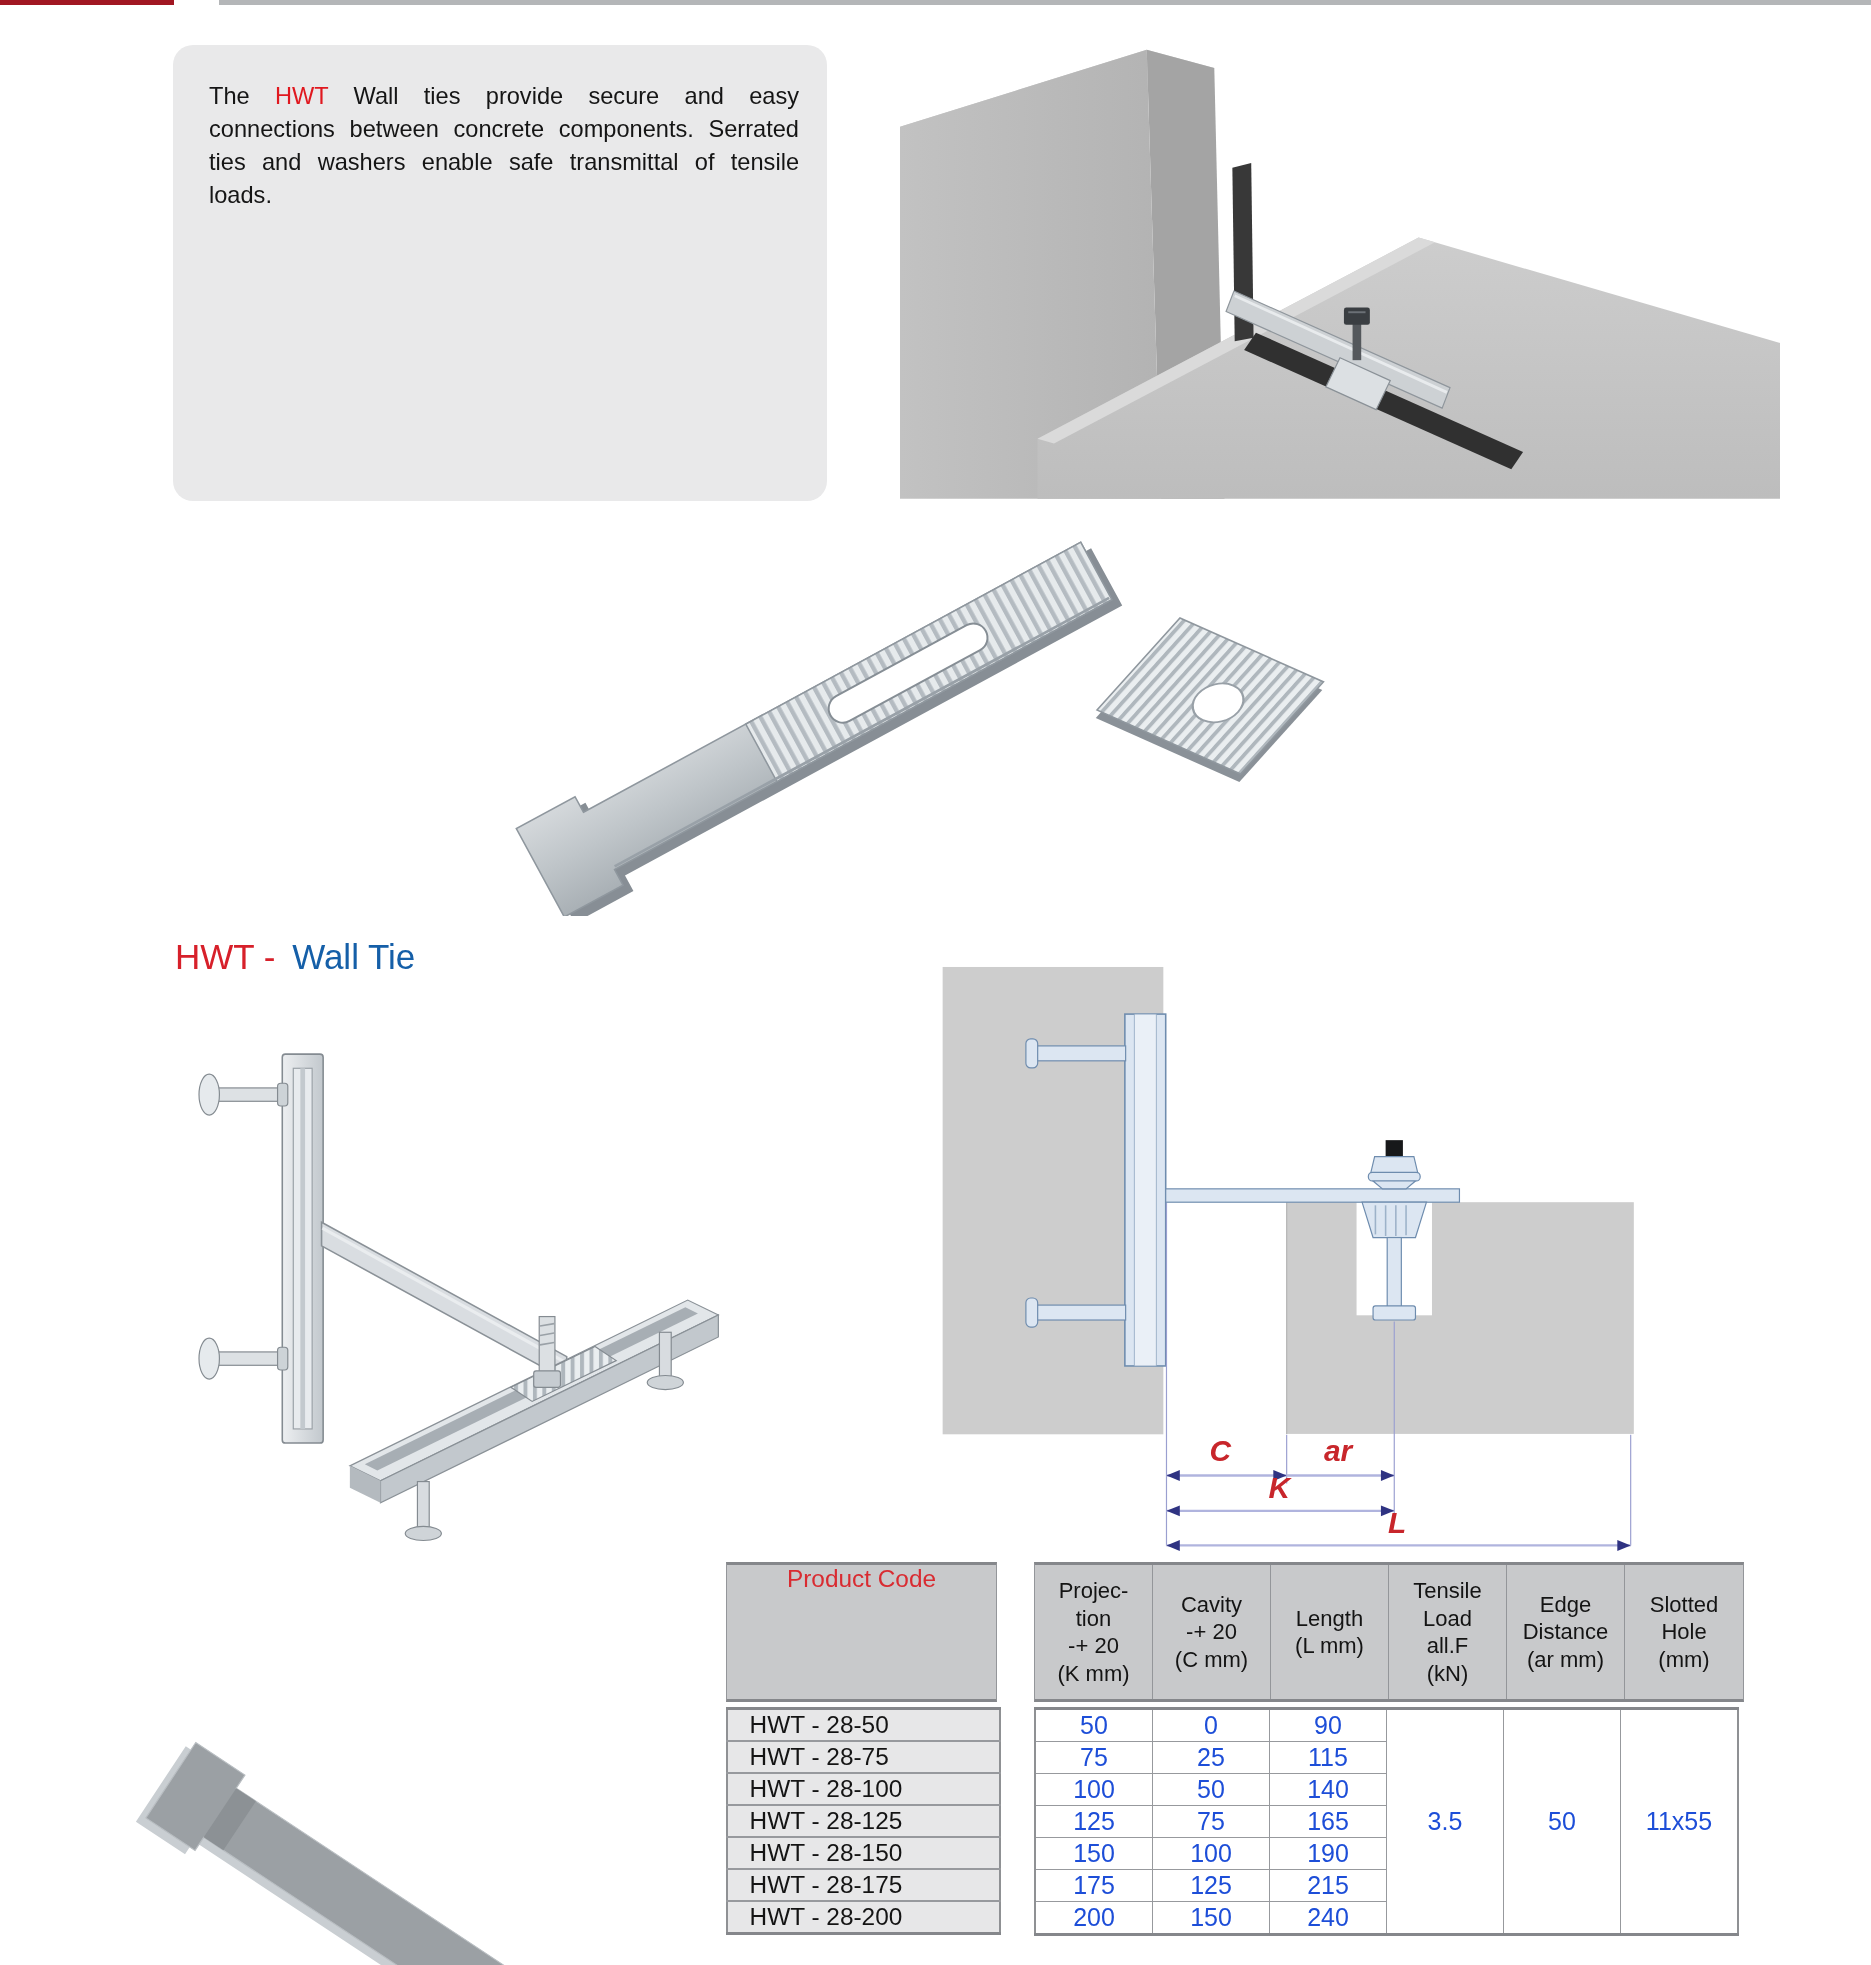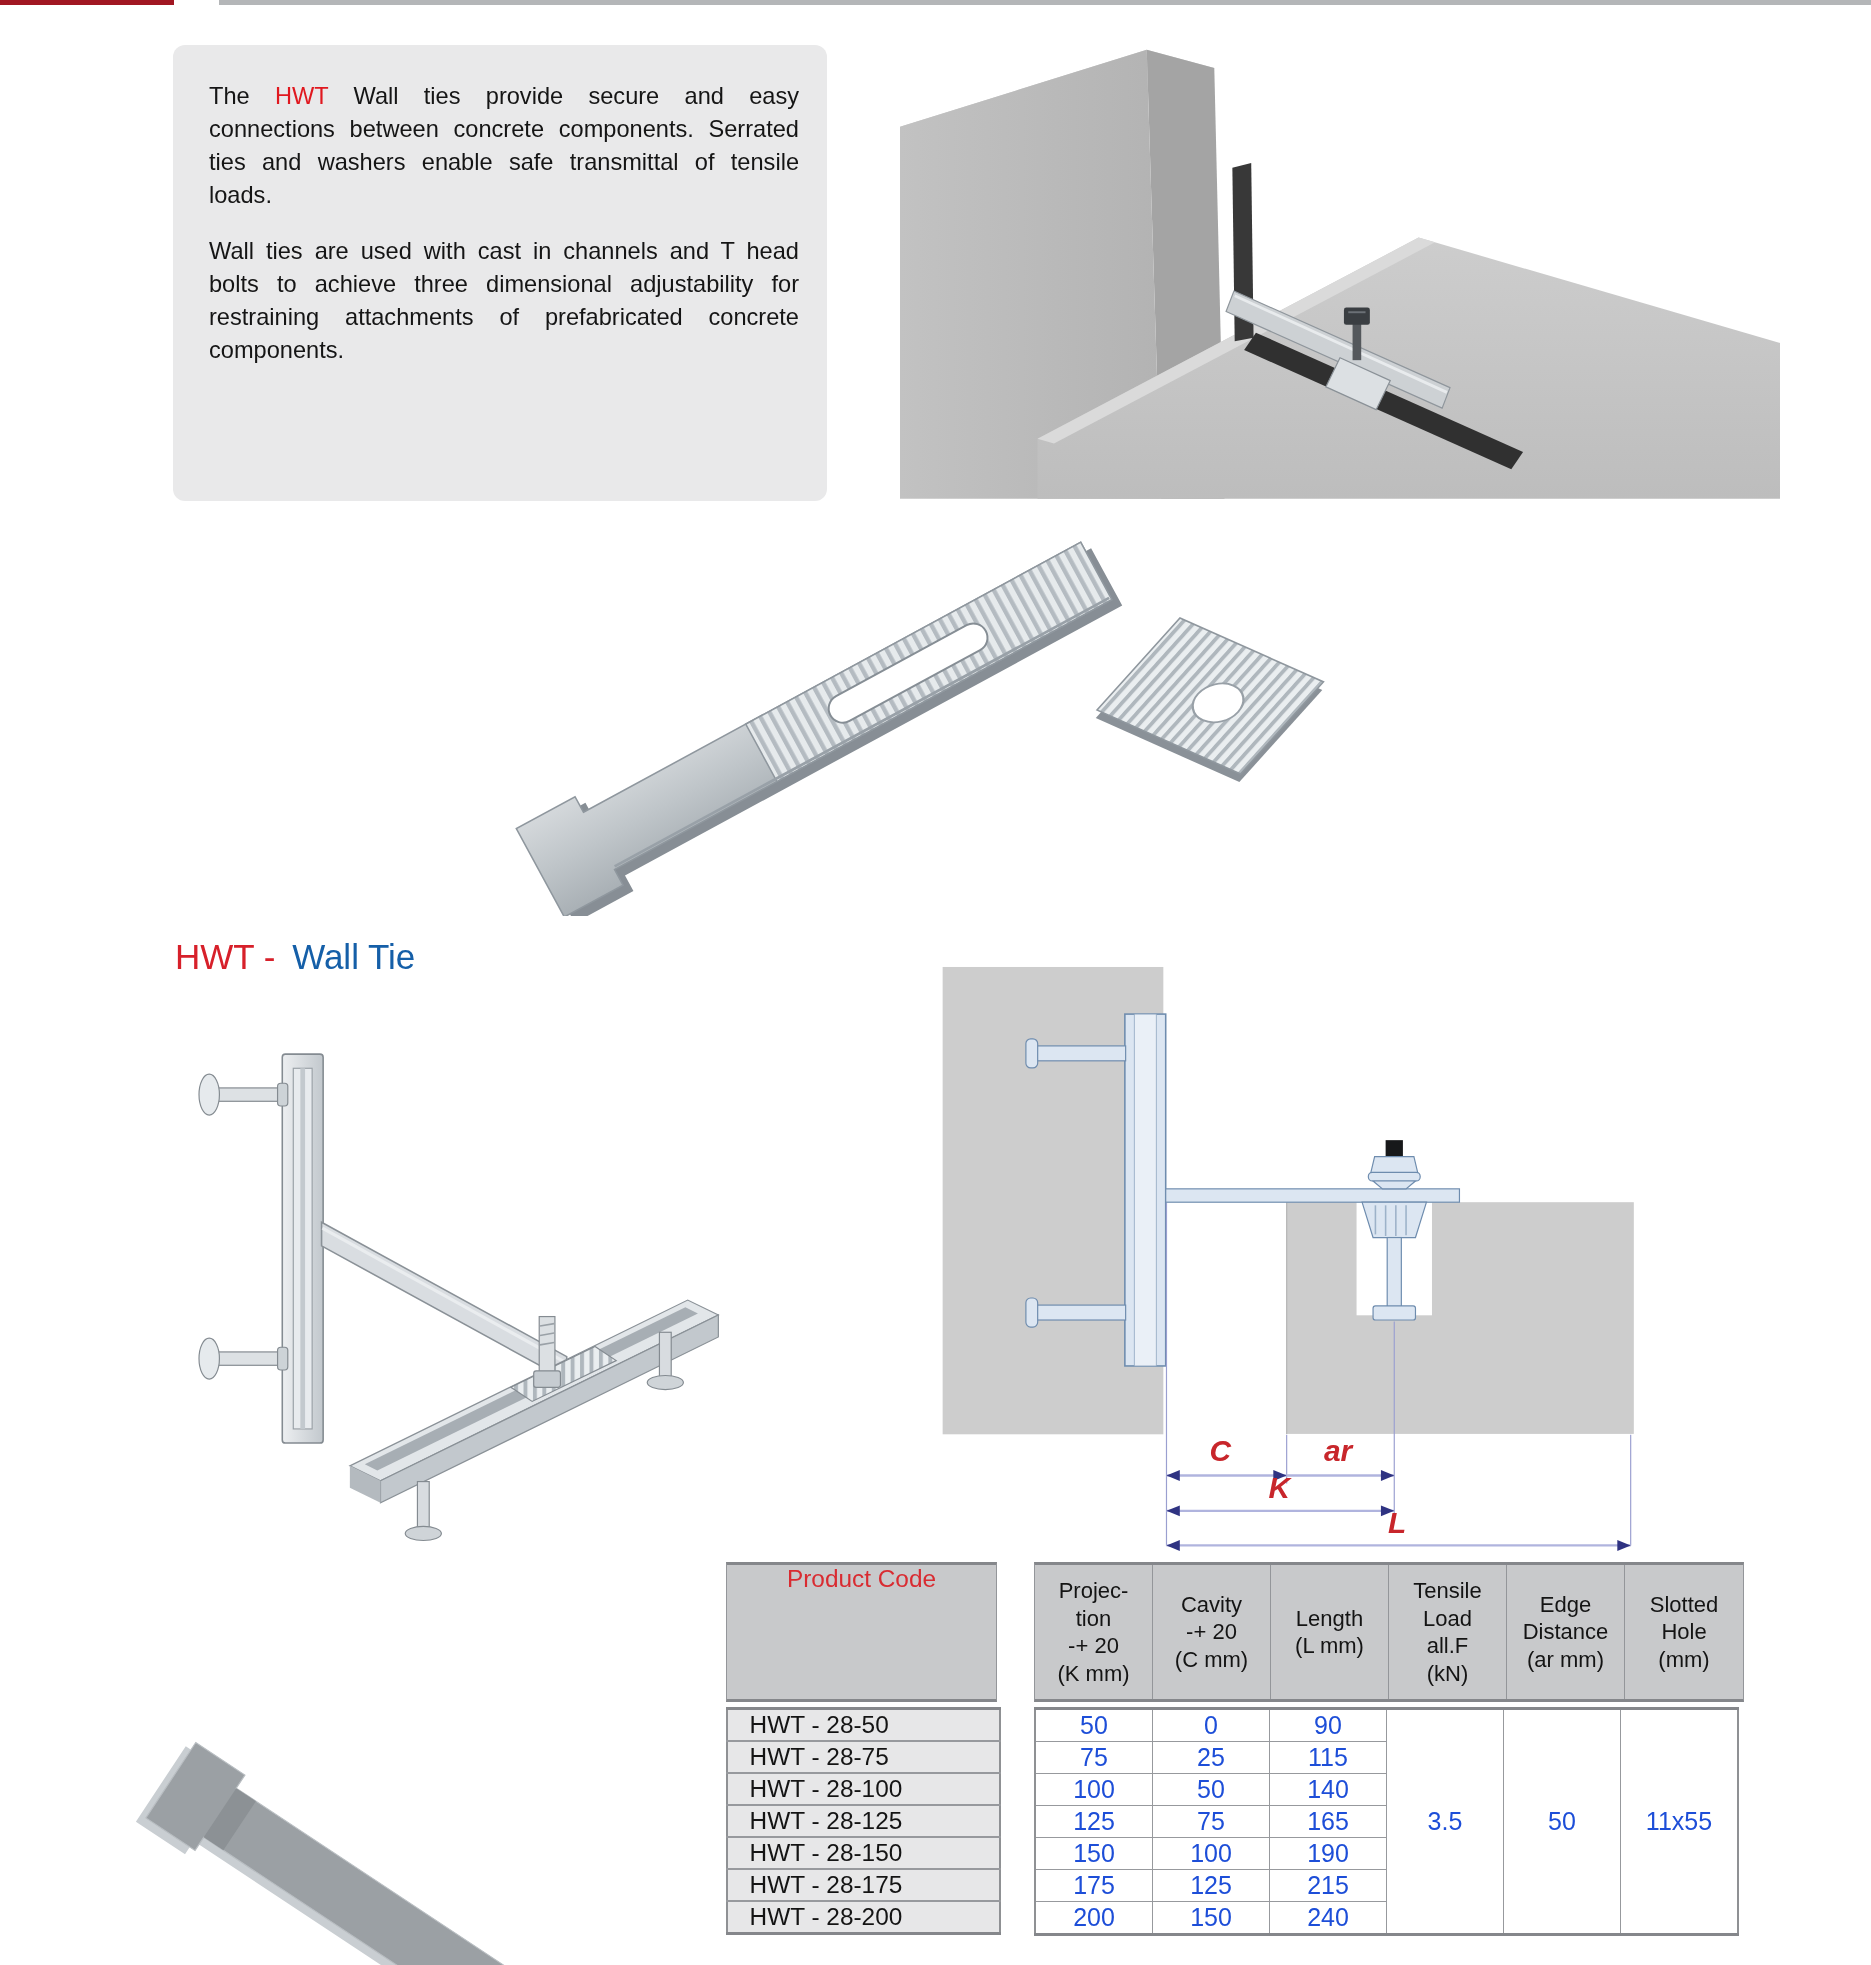--- a/index.html
+++ b/index.html
@@ -5,21 +5,21 @@
   html,body{margin:0;padding:0;background:#ffffff;}
   .page{position:relative;width:1872px;height:2331px;background:#ffffff;overflow:hidden;
         font-family:"Liberation Sans","DejaVu Sans",sans-serif;color:#141414;}
 
   
   .bar-red{position:absolute;left:0;top:0;width:174px;height:4.7px;background:#A11722;}
   .bar-gray{position:absolute;left:219px;top:0;width:1652px;height:4.7px;background:#B4B6B8;}
 
   
   .intro{position:absolute;left:173px;top:45px;width:654px;height:456px;background:#E9E9EA;
-         border-radius:12px;box-sizing:border-box;padding:35px 28px 0 36px;}
+         border-radius:20px;box-sizing:border-box;padding:35px 28px 0 36px;}
   .intro p{margin:0;text-align:justify;font-size:23.6px;line-height:1.40;color:#151515;}
   .intro p+p{margin-top:23px;}
   .accent{color:#E0181F;}
 
   
   .sec-h{position:absolute;left:175px;top:937px;font-size:35px;white-space:nowrap;}
   .sec-h .red{color:#D7202A;}
   .sec-h .blue{color:#155FA8;margin-left:7px;}
 
   
@@ -54,21 +54,20 @@
 </head>
 <body>
 
 <div class="page">
 
   <div class="bar-red"></div>
   <div class="bar-gray"></div>
 
   <div class="intro">
     <p><span>The </span><span class="accent">HWT</span><span> Wall ties provide secure and easy connections between concrete components. Serrated ties and washers enable safe transmittal of tensile loads.</span></p>
-    <p>Wall ties are used with cast in channels and T head bolts to achieve three dimensional adjustability for restraining attachments of prefabricated concrete components.</p>
   </div>
 
   <svg class="fig" style="left:900px;top:41px" width="880" height="458" viewBox="0 0 2240 1165">
     <defs>
       <linearGradient id="cw1" x1="0" y1="0" x2="1" y2="0">
         <stop offset="0" stop-color="#C2C2C2"></stop>
           <stop offset="1" stop-color="#B3B3B3"></stop>
       </linearGradient>
       <linearGradient id="cs1" x1="0" y1="0" x2="0" y2="1">
         <stop offset="0" stop-color="#CDCDCD"></stop>

